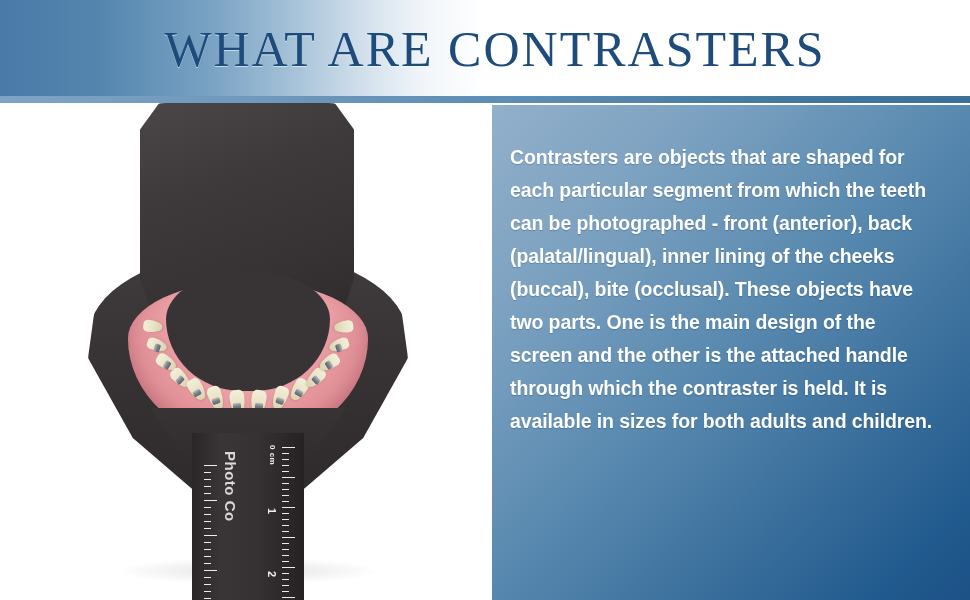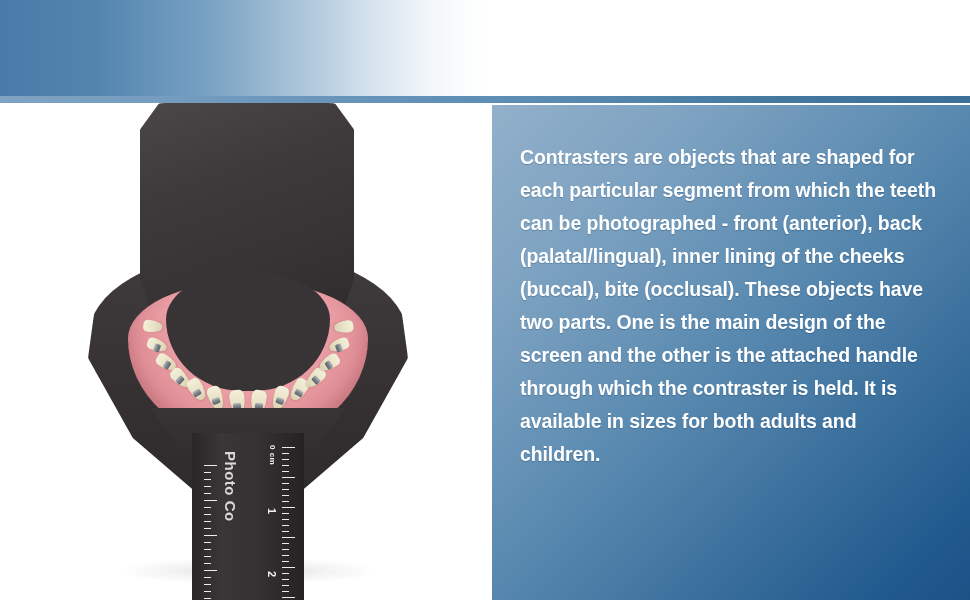--- a/index.html
+++ b/index.html
@@ -77,21 +77,21 @@
     top: 105px;
     width: 478px;
     height: 495px;
     background: linear-gradient(135deg,
         #92b0ca 0%,
         #7da2c1 22%,
         #5a8ab0 48%,
         #3a6f9c 72%,
         #215a8e 90%,
         #1c5186 100%);
-    padding: 36px 28px 20px 28px;
+    padding: 36px 28px 20px 18px;
   }
 
   .info-text {
     color: #ffffff;
     font-family: "Liberation Sans", sans-serif;
     font-size: 19.5px;
     font-weight: bold;
     line-height: 33px;
     letter-spacing: -0.1px;
     text-shadow: 0 1px 1px rgba(0,40,80,0.25);
@@ -269,20 +269,21 @@
     height: 26px;
     background: radial-gradient(ellipse at center, rgba(90,90,95,0.18) 0%, rgba(255,255,255,0) 72%);
   }
 </style>
 </head>
 <body>
 
 <div class="slide">
 
   <div class="header-band"></div>
+  <div class="header-title">What are contrasters</div>
   <div class="header-rule"></div>
 
   <div class="photo-area">
     <div class="photo-shadow"></div>
 
     <div class="contraster">
 
       <div class="paddle-shoulders"></div>
       <div class="paddle-head"></div>
 

